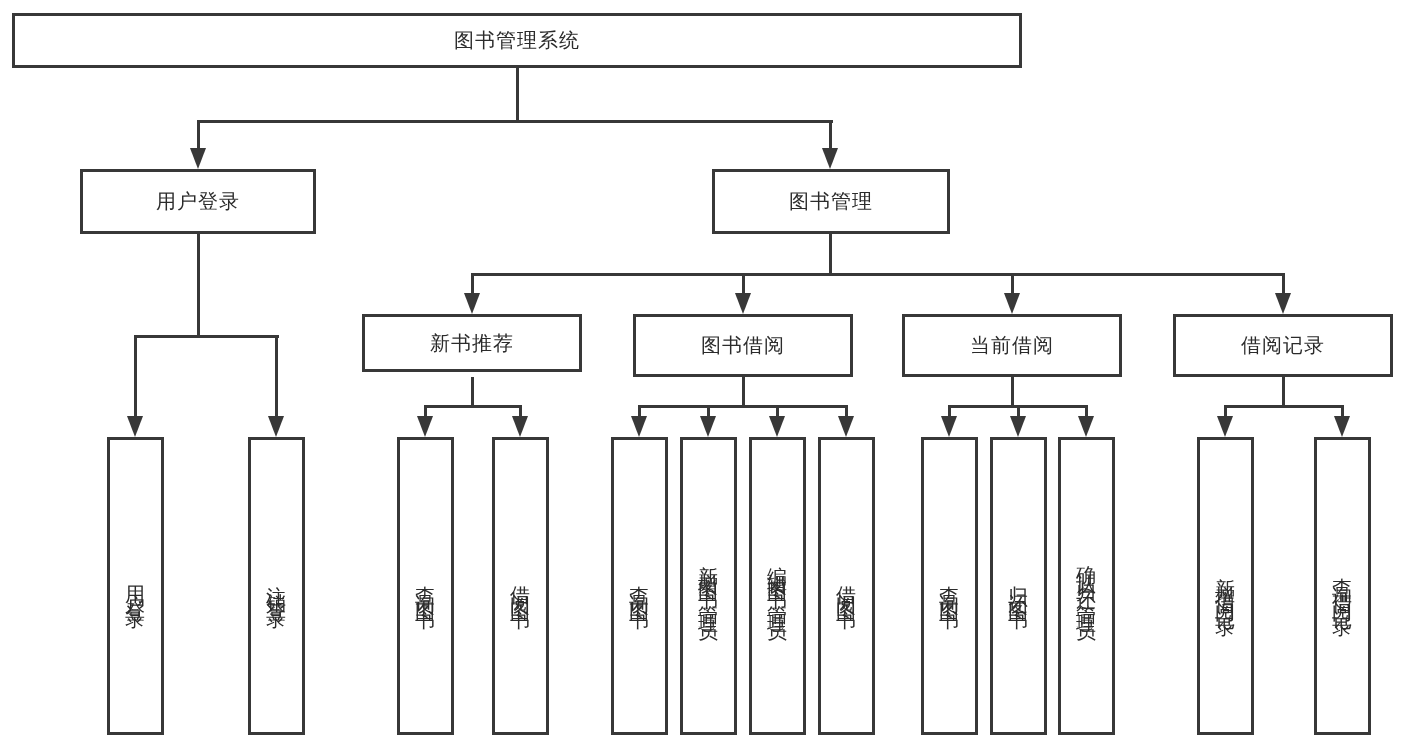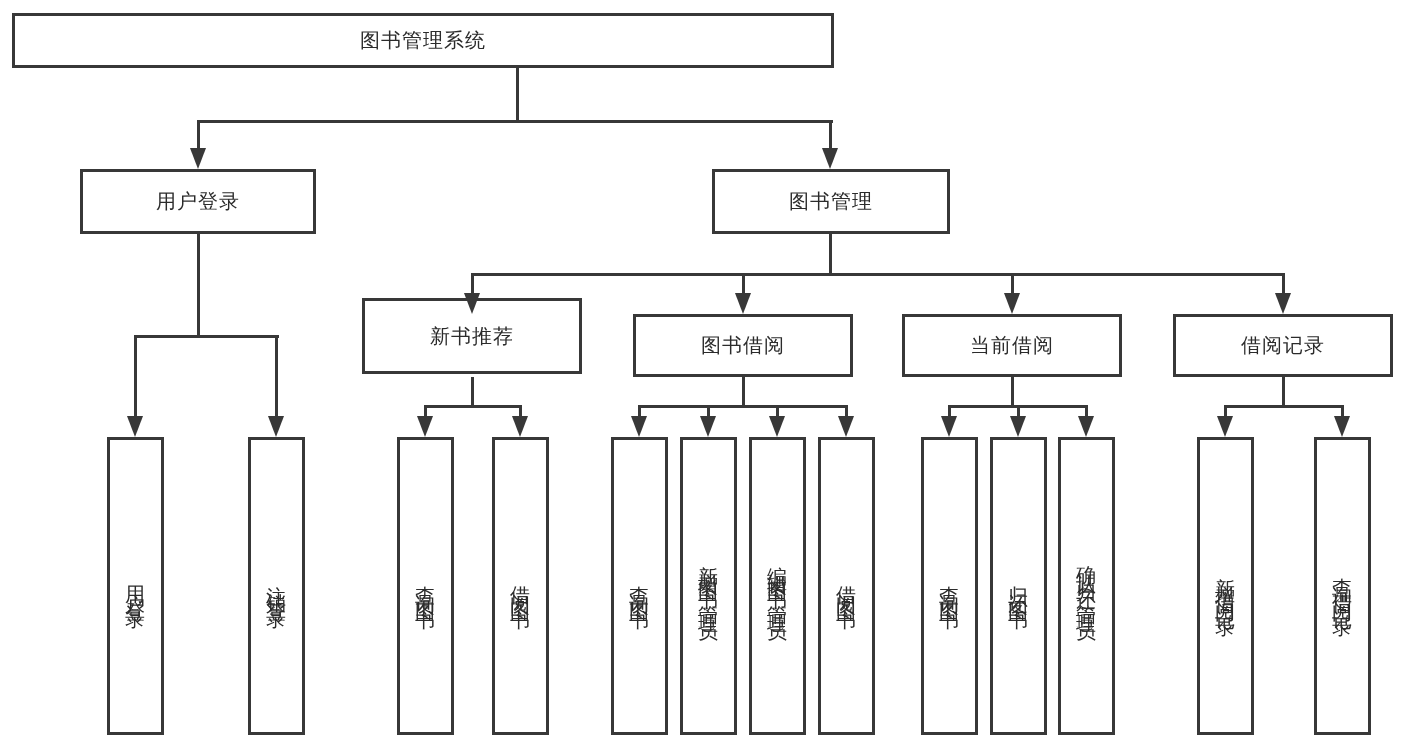--- a/index.html
+++ b/index.html
@@ -61,32 +61,32 @@
     letter-spacing: 1px;
     white-space: nowrap;
     z-index: 5;
   }
 </style>
 </head>
 <body>
 
 <div class="canvas">
 
-  <div class="box" style="left:12px; top:13px; width:822px; height:55px;">
+  <div class="box" style="left:12px; top:13px; width:1010px; height:55px;">
     <span class="hlabel">图书管理系统</span>
   </div>
 
   <div class="box" style="left:80px; top:169px; width:236px; height:65px;">
     <span class="hlabel">用户登录</span>
   </div>
   <div class="box" style="left:712px; top:169px; width:238px; height:65px;">
     <span class="hlabel">图书管理</span>
   </div>
 
-  <div class="box" style="left:362px; top:298px; width:220px; height:76px;">
+  <div class="box" style="left:362px; top:314px; width:220px; height:58px;">
     <span class="hlabel">新书推荐</span>
   </div>
   <div class="box" style="left:633px; top:314px; width:220px; height:63px;">
     <span class="hlabel">图书借阅</span>
   </div>
   <div class="box" style="left:902px; top:314px; width:220px; height:63px;">
     <span class="hlabel">当前借阅</span>
   </div>
   <div class="box" style="left:1173px; top:314px; width:220px; height:63px;">
     <span class="hlabel">借阅记录</span>

